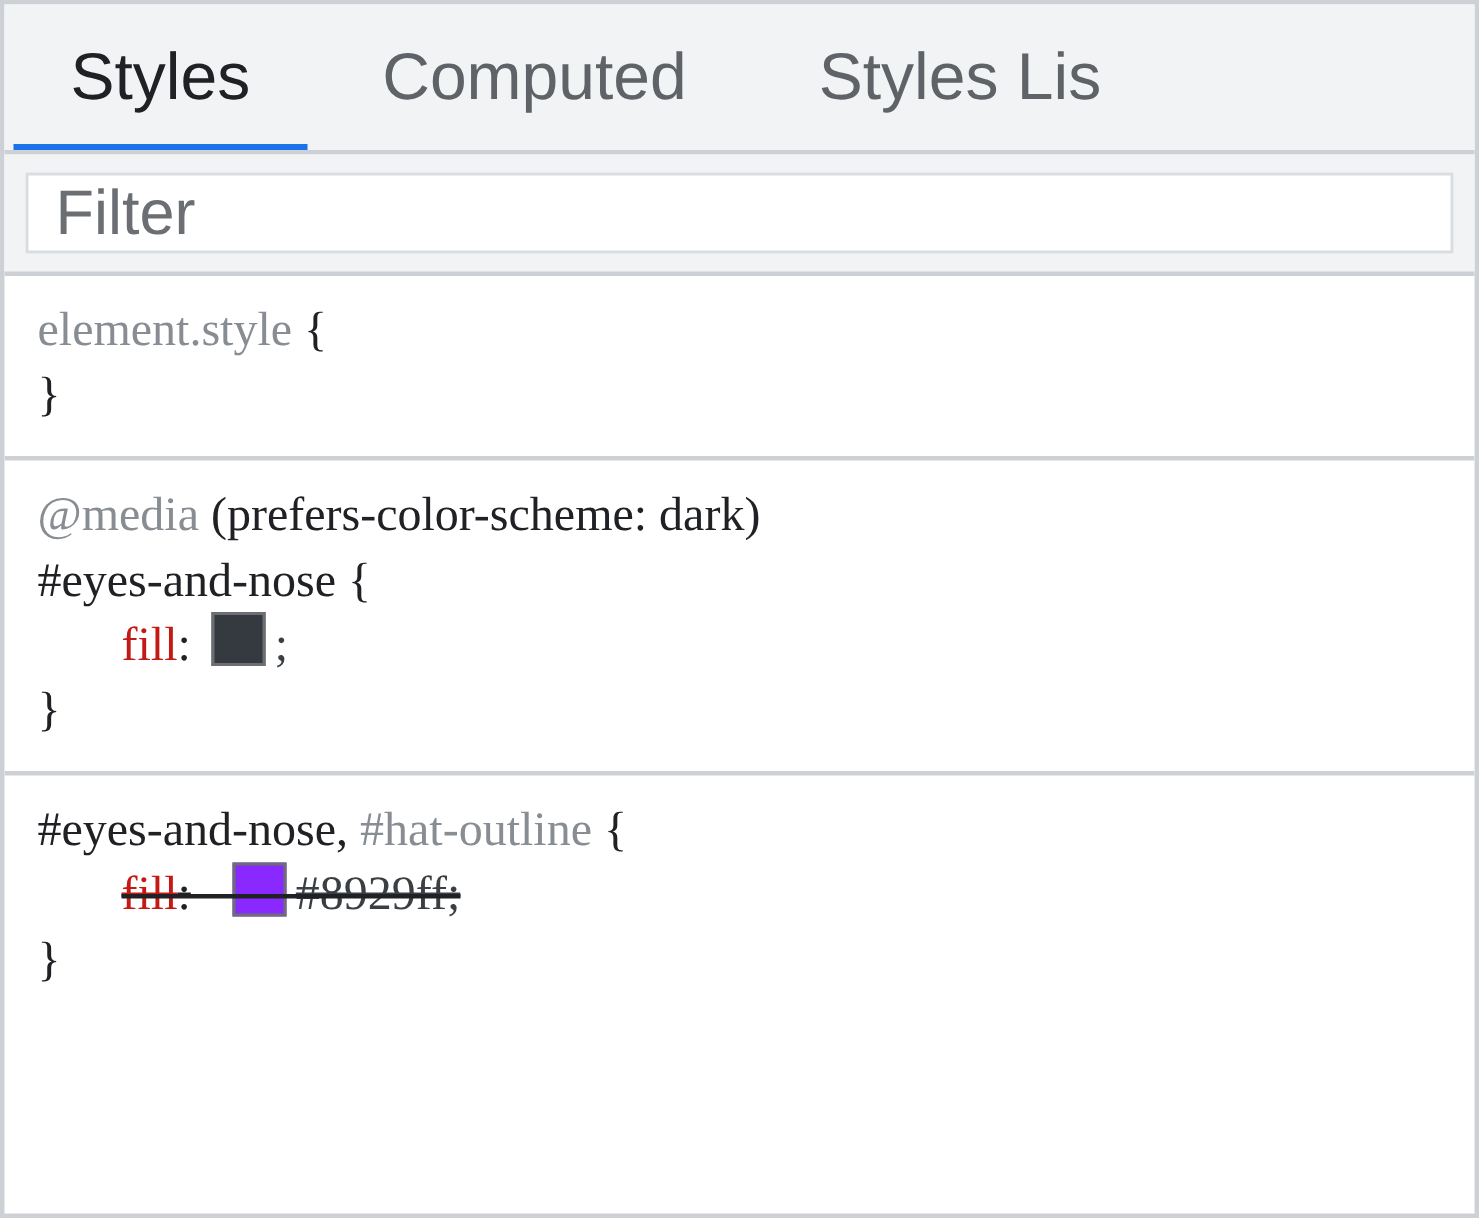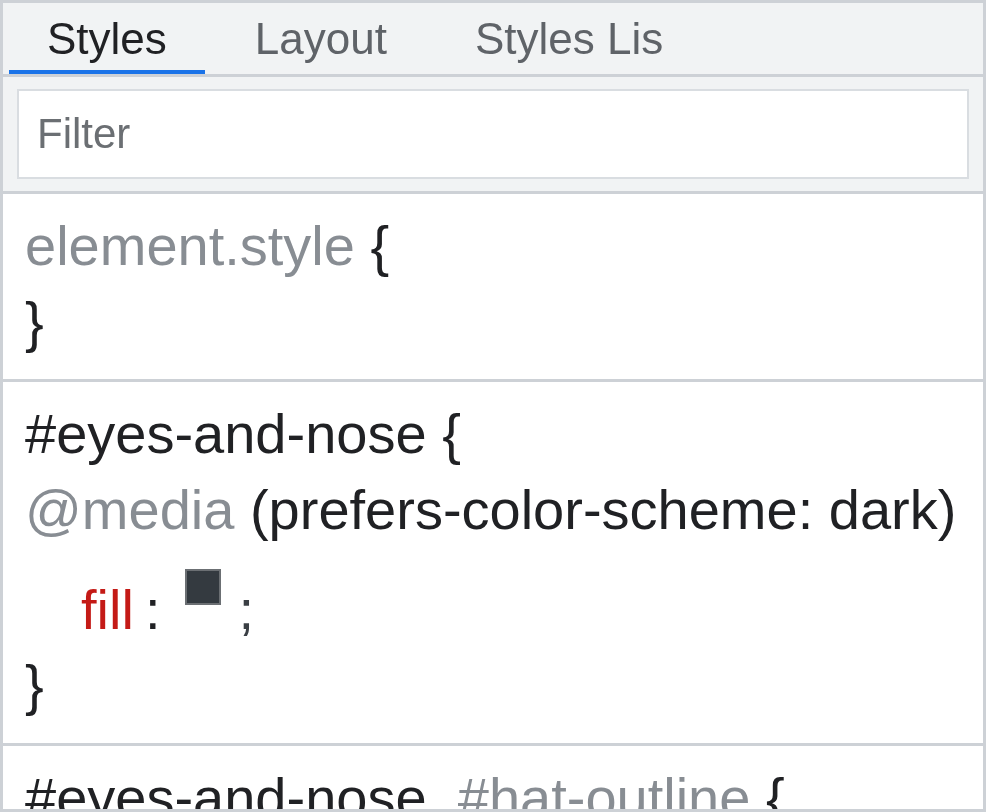--- a/index.html
+++ b/index.html
@@ -57,21 +57,21 @@
   }
 
   
   .filter-row {
     background: #f1f3f4;
     border-bottom: 3px solid #cdd1d6;
     padding: 12px 14px;
   }
   .filter-input {
     width: 100%;
-    height: 90px;
+    height: 54px;
     font-size: 42px;
     padding: 8px 18px;
     border: 2px solid #d9dde1;
     background: #ffffff;
     color: #202124;
     outline: none;
     font-family: inherit;
   }
   .filter-input::placeholder {
     color: #6b6f73;
@@ -80,43 +80,42 @@
   
   .rules {
     flex: 1 1 auto;
     display: flex;
     flex-direction: column;
     overflow: hidden;
   }
   .rule {
     border-bottom: 3px solid #cdd1d6;
     padding: 14px 22px 20px 22px;
-    font-family: Liberation Sans, sans-serif;
-    font-size: 56px;
+    font-family: Liberation Serif, serif;
+    font-size: 32px;
     line-height: 1.35;
     color: #202124;
   }
   .rule:last-of-type {
     border-bottom: none;
   }
   .selector-gray {
     color: #888d93;
   }
   .media-kw {
     color: #888d93;
   }
   .selector-active {
     color: #202124;
   }
   .prop-line {
     padding-left: 56px;
     display: flex;
-    align-items: flex-start;
-    gap: 11px;
-    margin-top: 24px;
+    align-items: center;
+    gap: 0;
   }
   .prop-name {
     color: #c41a16;
   }
   .prop-colon {
     color: #202124;
   }
   .swatch {
     display: inline-block;
     width: 36px;
@@ -161,21 +160,21 @@
 </head>
 <body>
 
 <div class="panel">
 
   <div class="tabbar">
     <div class="tab active">
       <span>Styles</span>
     </div>
     <div class="tab">
-      <span>Layout</span>
+      <span>Computed</span>
     </div>
     <div class="tab">
       <span>Styles Lis</span>
     </div>
   </div>
 
   <div class="filter-row">
     <input class="filter-input" type="text" placeholder="Filter" style="">
   </div>
 
@@ -183,24 +182,24 @@
 
     <div class="rule">
       <div>
         <span class="selector-gray">element.style</span><span> </span><span>{</span>
       </div>
       <div>}</div>
     </div>
 
     <div class="rule">
       <div>
+        <span class="media-kw">@media</span><span> </span><span>(prefers-color-scheme: dark)</span>
+      </div>
+      <div>
         <span class="selector-active">#eyes-and-nose</span><span> </span><span>{</span>
-      </div>
-      <div>
-        <span class="media-kw">@media</span><span> </span><span>(prefers-color-scheme: dark)</span>
       </div>
       <div class="prop-line">
         <span class="prop-name">fill</span>
           <span class="prop-colon">:</span>
         <span class="swatch" style="background:#343a40"></span>
           <span class="semi">;</span>
       </div>
       <div>}</div>
     </div>
 

